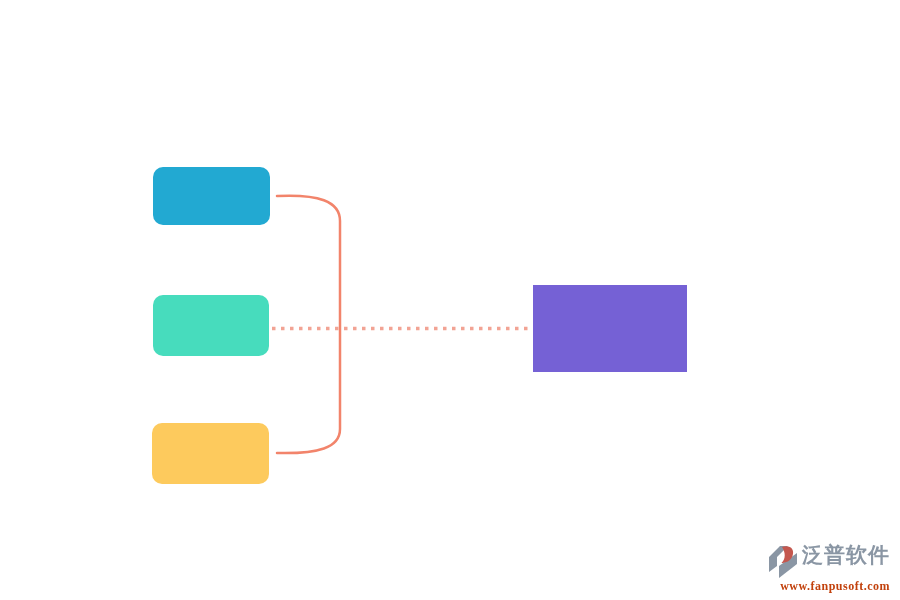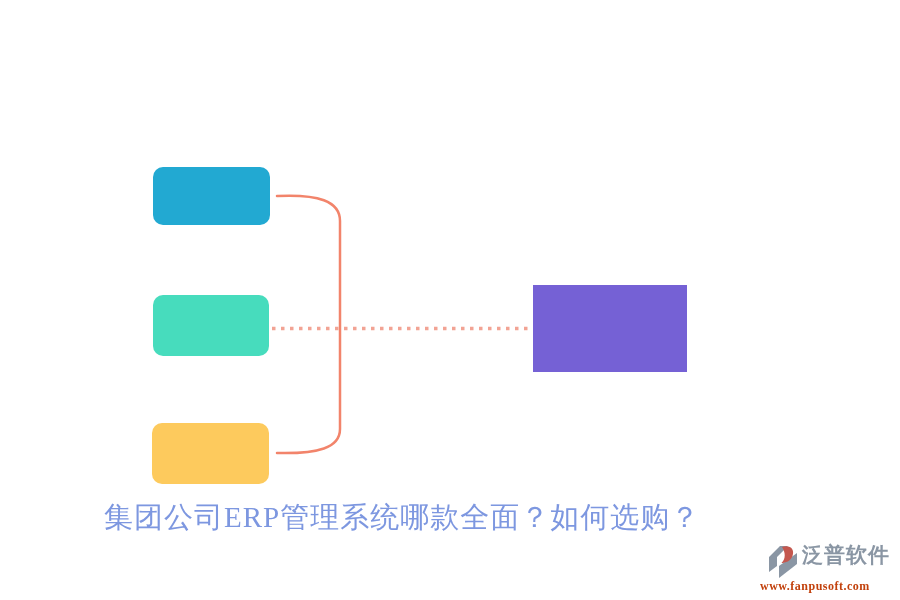--- a/index.html
+++ b/index.html
@@ -32,21 +32,21 @@
     font-size: 29px;
     letter-spacing: 1px;
     white-space: nowrap;
     font-family: "Liberation Serif", "DejaVu Serif", serif;
   }
   .watermark {
     position: absolute;
     right: 10px;
     bottom: 6px;
     width: 130px;
-    text-align: left;
+    text-align: right;
   }
   .watermark-row {
     display: flex;
     align-items: flex-start;
     justify-content: flex-end;
     gap: 2px;
   }
   .brand-name {
     font-size: 21px;
     font-weight: 600;
@@ -76,21 +76,20 @@
   </svg>
 
   <div class="node node-top" style="background-color: rgb(34, 169, 210);"></div>
 
   <div class="node node-middle" style="background-color: rgb(71, 220, 189);"></div>
 
   <div class="node node-bottom" style="background-color: rgb(253, 202, 93);"></div>
 
   <div class="node node-result" style="background-color: rgb(117, 97, 213);"></div>
 
-  <div class="title" style="color: rgb(125, 151, 224);">集团公司ERP管理系统哪款全面？如何选购？</div>
 
   <div class="watermark">
     <div class="watermark-row">
       <svg class="logo-svg" width="33" height="37" viewBox="0 0 33 37">
         <path d="M2 13 L13 2 L21 2 L10 13 L10 22 L2 28 Z" style="fill: rgb(138, 150, 164);"></path>
         <path d="M12 34 L12 22 L30 9 L30 20 Z" style="fill: rgb(138, 150, 164);"></path>
         <path d="M15 3 C 23 0.5, 28 5, 25.5 12 C 23.5 17, 18.5 19, 14.5 19 C 19 14.5, 18.5 8.5, 15 3 Z" style="fill: rgb(196, 87, 78);"></path>
       </svg>
       <span class="brand-name" style="color: rgb(138, 150, 164);">泛普软件</span>
     </div>

